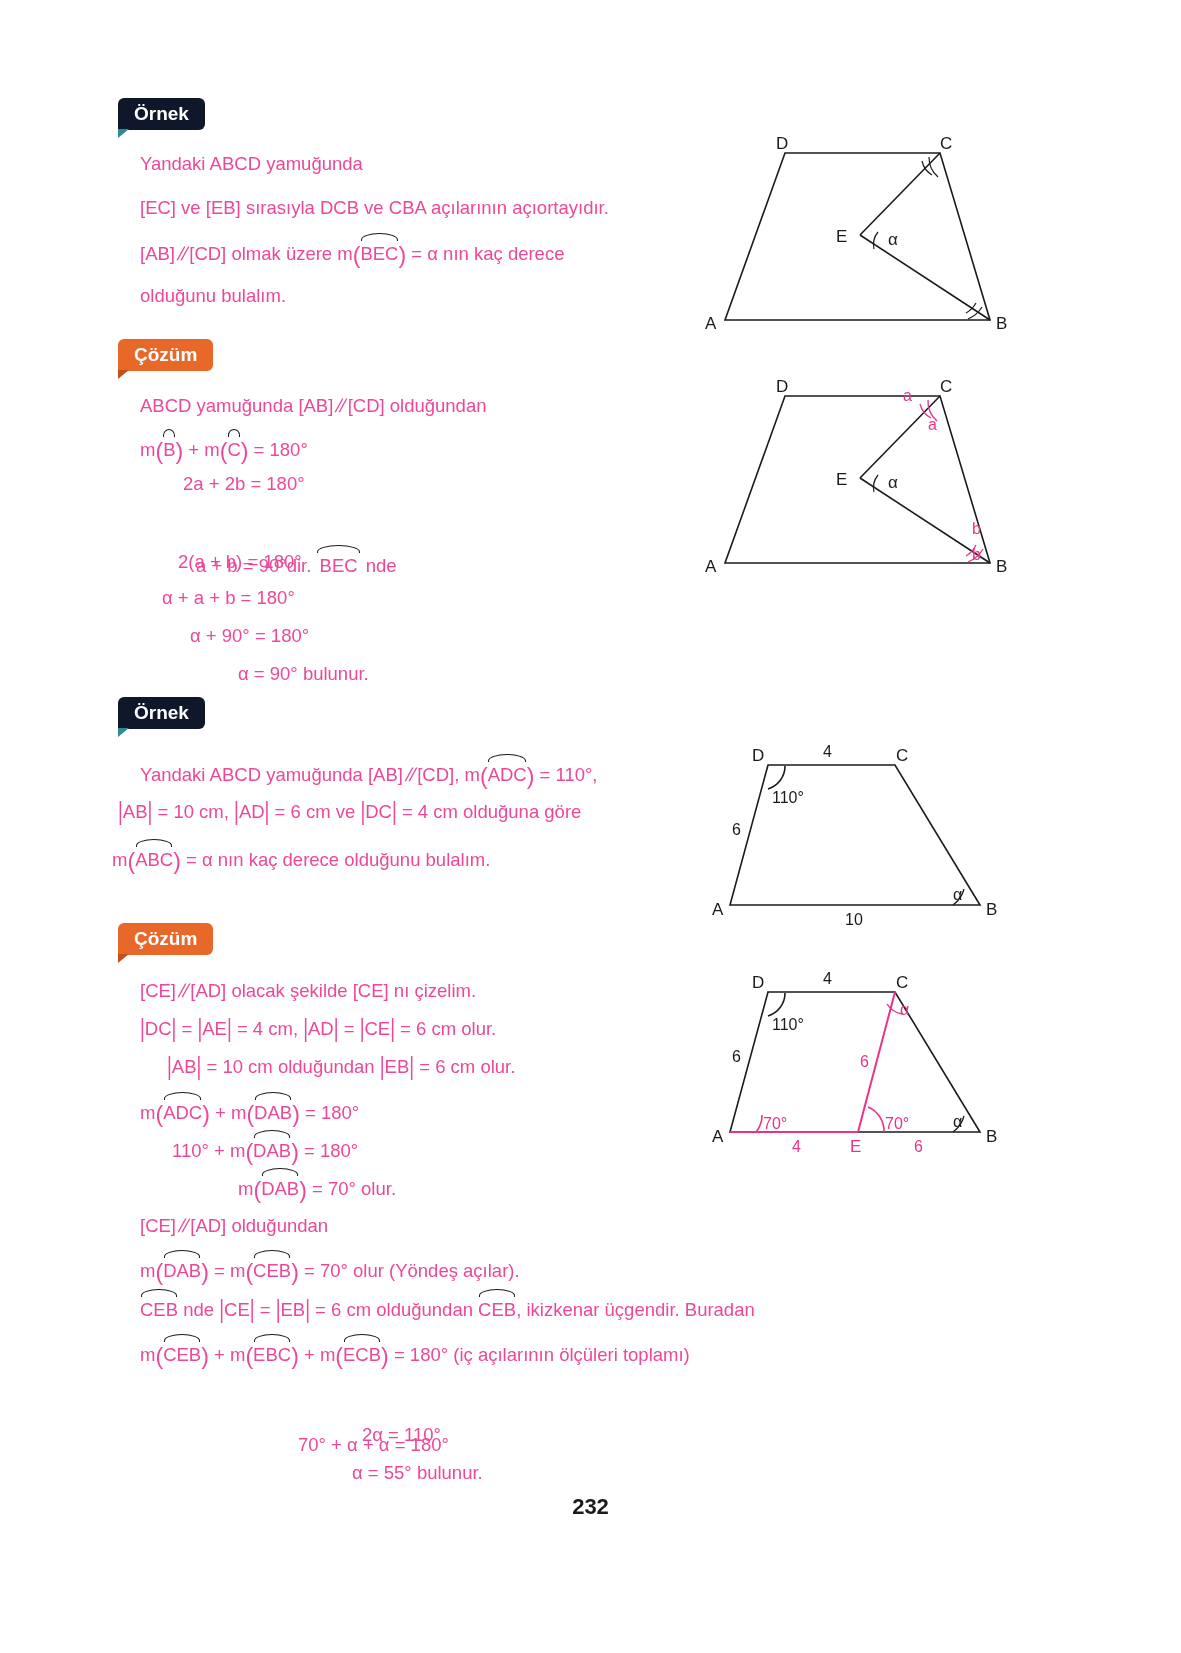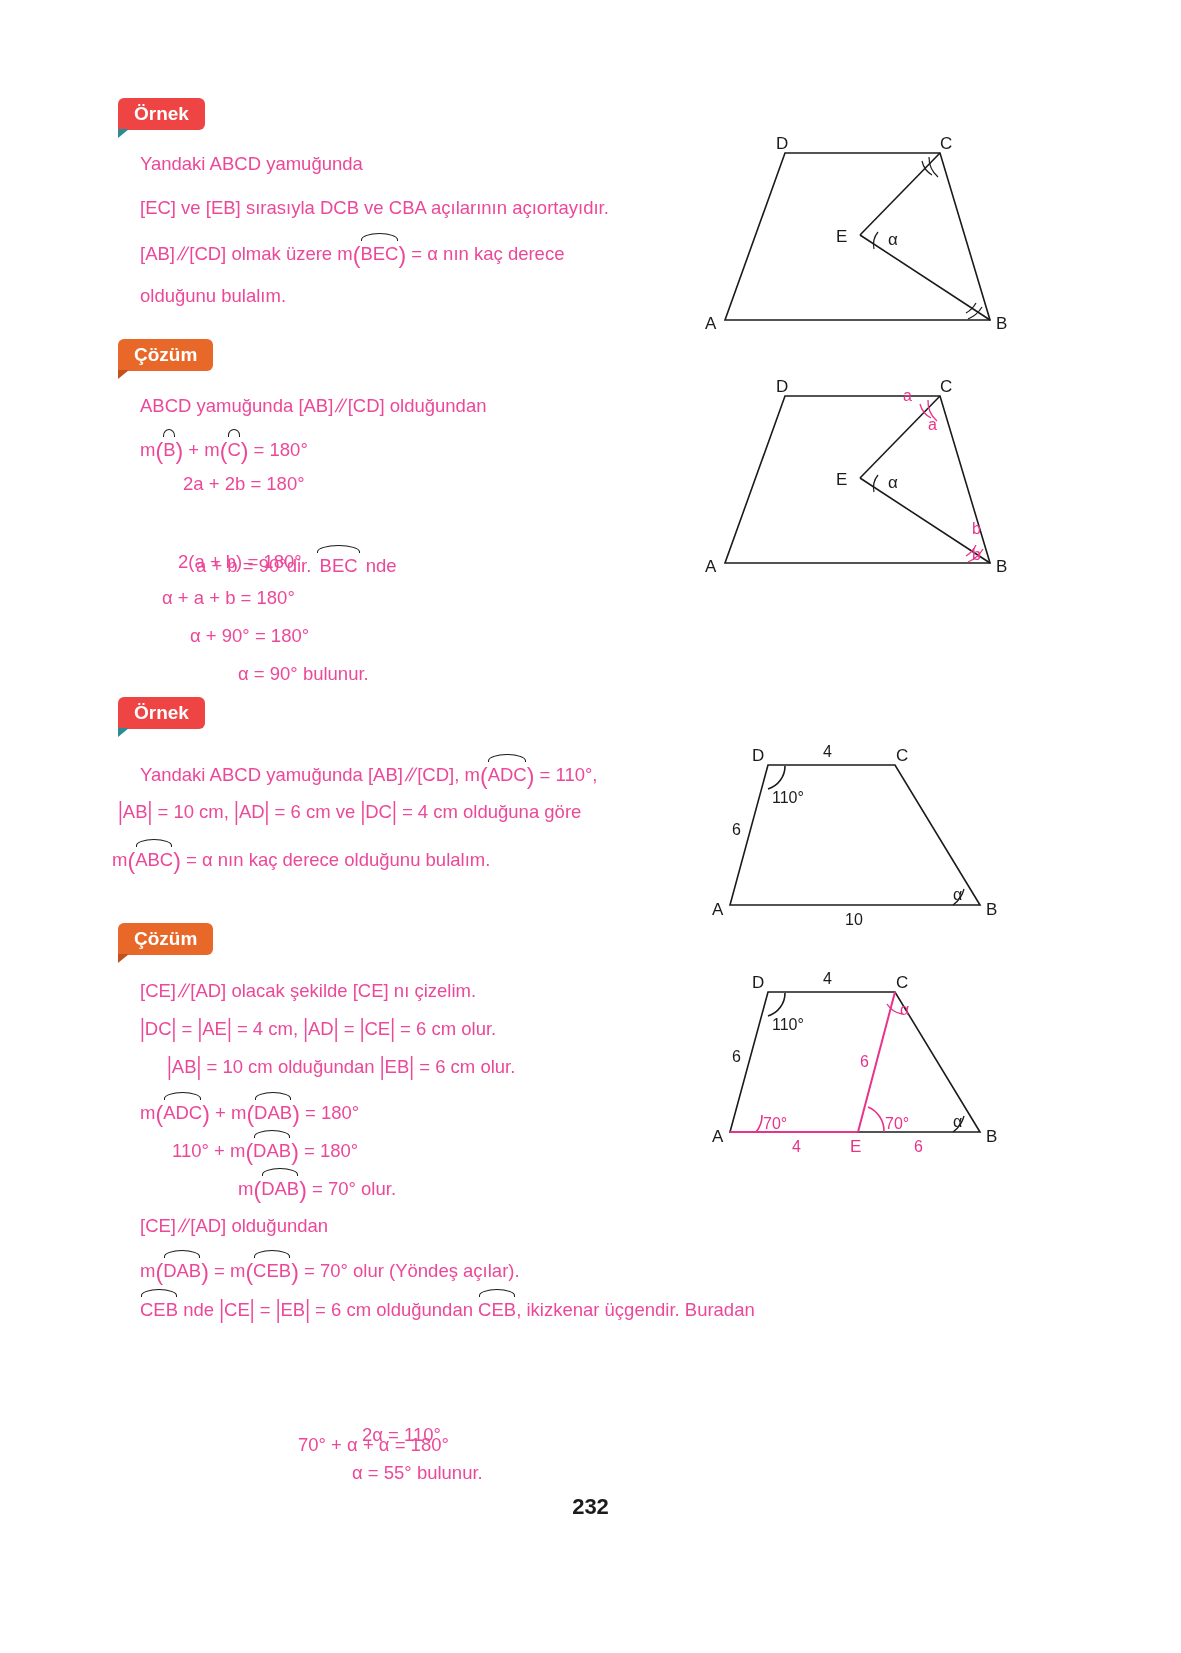--- a/index.html
+++ b/index.html
@@ -25,21 +25,21 @@
   .tag {
     position: absolute;
     color: #ffffff;
     font-size: 19px;
     font-weight: bold;
     padding: 6px 16px 7px 16px;
     border-radius: 6px 6px 6px 0;
     line-height: 1;
     white-space: nowrap;
   }
-  .tag.teal { background: #ef4444; }
+  .tag.teal { background: #0f172a; }
   .tag.orange { background: #e8682a; }
   .tag::after {
     content: "";
     position: absolute;
     left: 0;
     bottom: -8px;
     width: 0; height: 0;
     border-style: solid;
     border-width: 9px 11px 0 0;
   }
@@ -242,20 +242,23 @@
   </div>
 
   <div class="txt" style="left:140px; top:1251px;">
     <span>m</span><span class="big-paren">(</span><span class="over">DAB</span><span class="big-paren">)</span><span> = m</span><span class="big-paren">(</span><span class="over">CEB</span><span class="big-paren">)</span><span> = 70° olur (Yöndeş açılar).</span>
   </div>
 
   <div class="txt" style="left:140px; top:1290px;">
     <span class="over">CEB</span><span> nde </span><span class="bar">|</span><span>CE</span><span class="bar">|</span><span> = </span><span class="bar">|</span><span>EB</span><span class="bar">|</span><span> = 6 cm olduğundan </span><span class="over">CEB</span><span>, ikizkenar üçgendir. Buradan</span>
   </div>
 
+  <div class="txt" style="left:140px; top:1335px;">
+    <span>m</span><span class="big-paren">(</span><span class="over">CEB</span><span class="big-paren">)</span><span> + m</span><span class="big-paren">(</span><span class="over">EBC</span><span class="big-paren">)</span><span> + m</span><span class="big-paren">(</span><span class="over">ECB</span><span class="big-paren">)</span><span> = 180° (iç açılarının ölçüleri toplamı)</span>
+  </div>
 
   <div class="txt" style="left:298px; top:1383px;margin-top:48px;">70° + α + α = 180°</div>
   <div class="txt" style="left:327px; top:1421px;margin-left:35px;">2α = 110°</div>
   <div class="txt" style="left:352px; top:1459px;">α = 55° bulunur.</div>
 
   <div class="fig" style="left:710px; top:972px;">
     <svg width="320" height="190" viewBox="0 0 320 190">
 
       <polygon points="20,160 270,160 185,20 58,20" fill="none" stroke="#1b1b1b" stroke-width="1.6"></polygon>
       <line x1="148" y1="160" x2="185" y2="20" stroke="#e8338a" stroke-width="2"></line>

